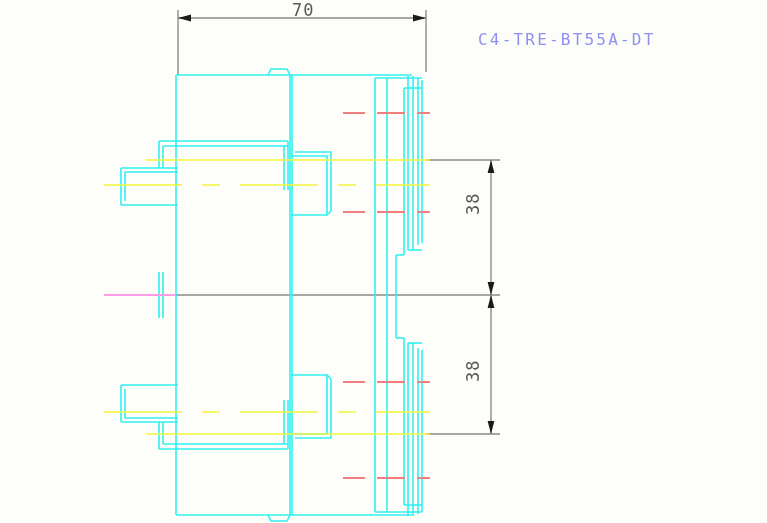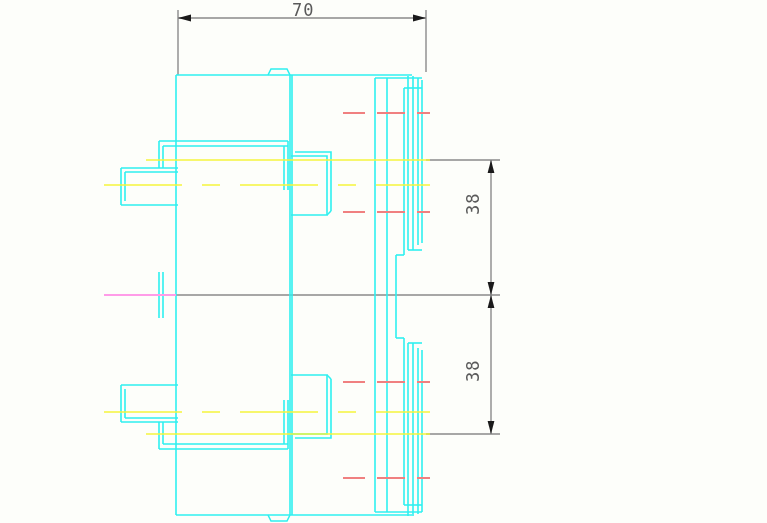--- a/index.html
+++ b/index.html
@@ -181,14 +181,15 @@
     </g>
 
   </svg>
 
   <div class="dim-text" id="dim-width-label">70</div>
 
   <div class="dim-text" id="dim-upper-label">38</div>
 
   <div class="dim-text" id="dim-lower-label">38</div>
 
+  <div id="part-title">C4-TRE-BT55A-DT</div>
 
 </div>
 
 </body></html>

